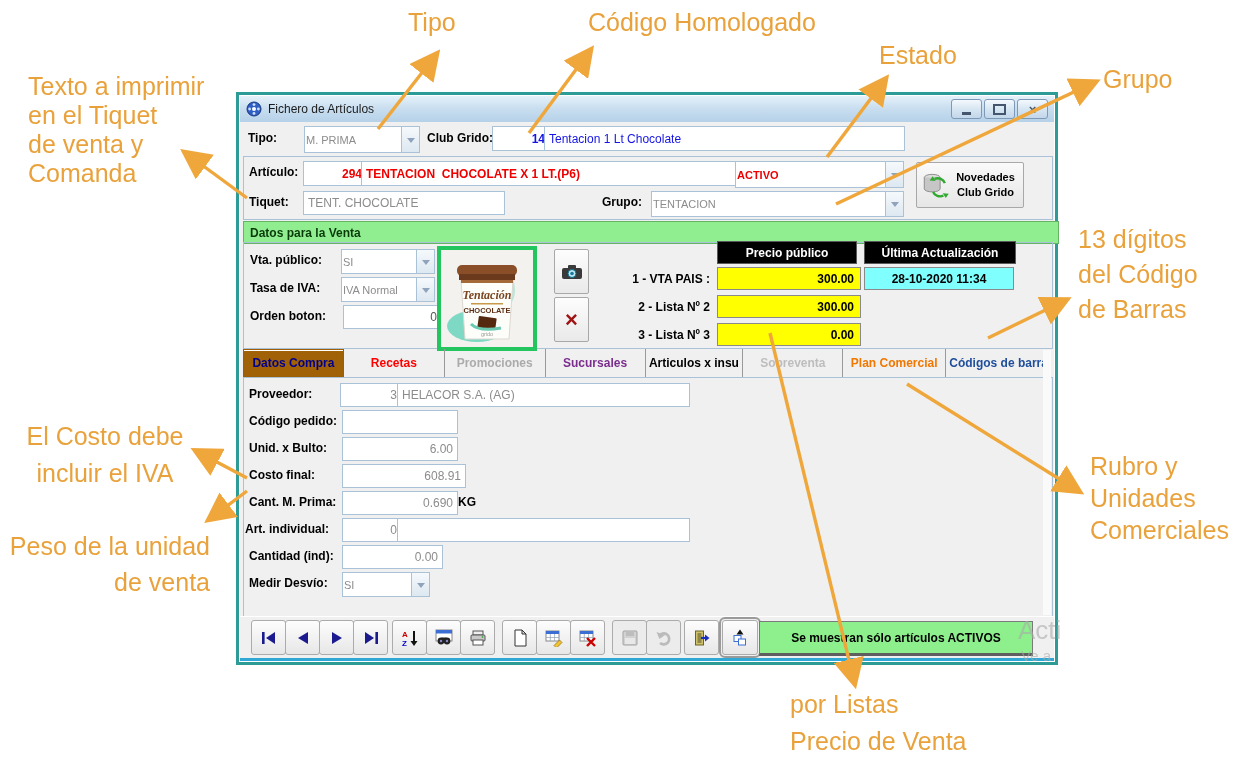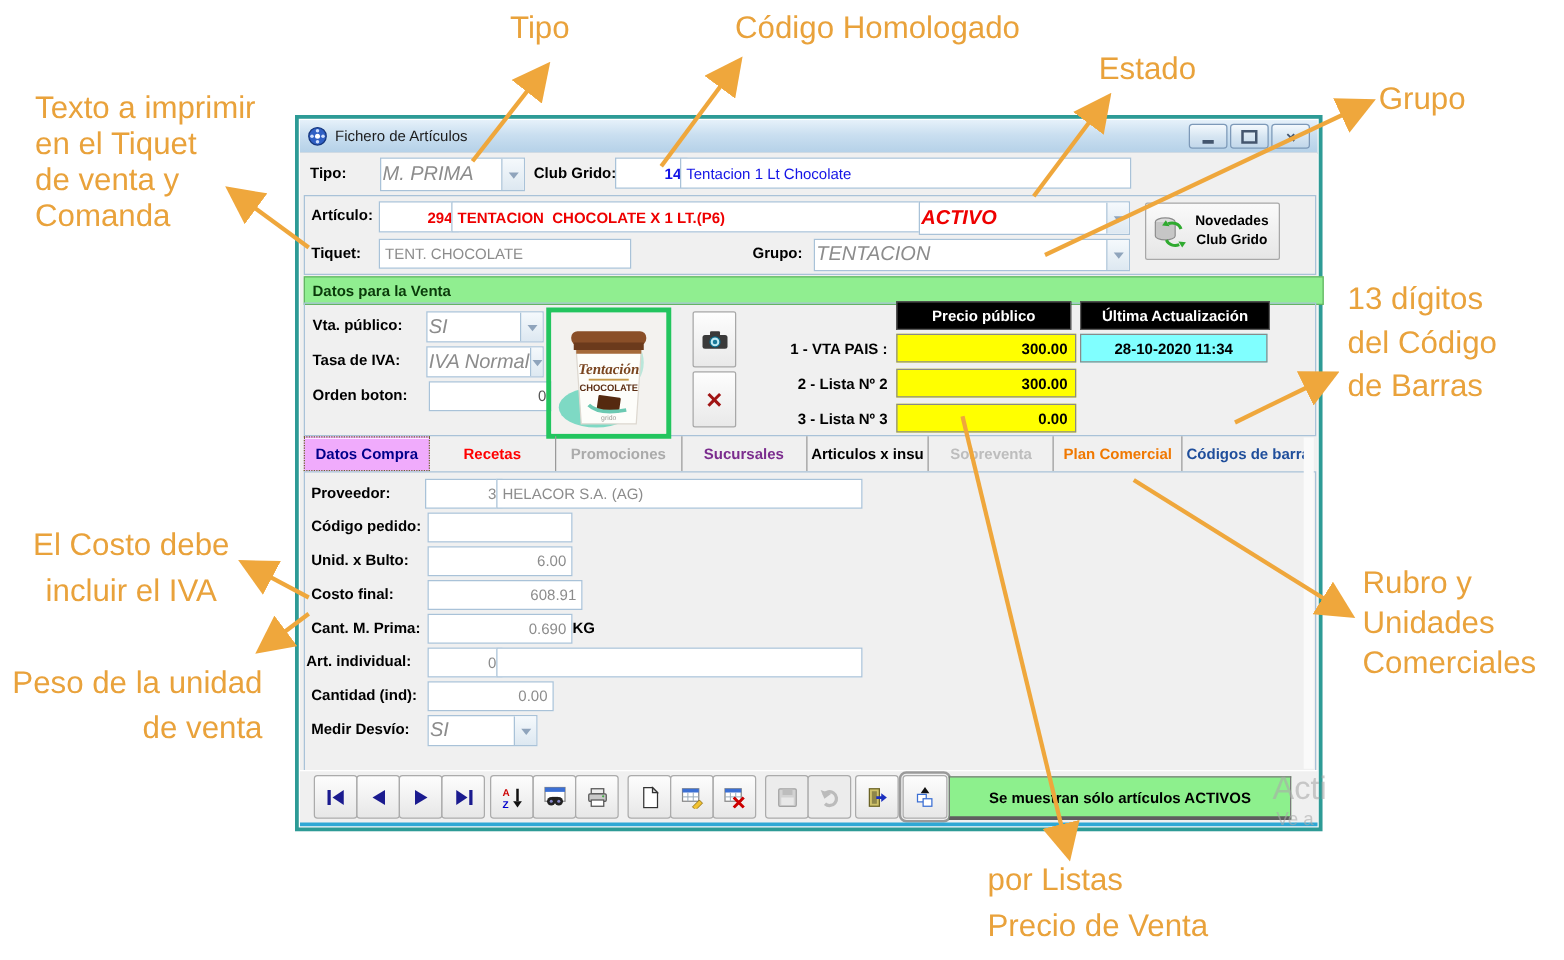--- a/index.html
+++ b/index.html
@@ -25,39 +25,39 @@
   .main{position:absolute;left:1px;top:27px;right:1px;bottom:1px;background:#F0F0F0;}
   
   .lbl{position:absolute;font-size:12px;font-weight:bold;color:#000;white-space:nowrap;}
   .box{position:absolute;background:#fff;border:1px solid #A9C2D8;font-size:12px;color:#8C8C8C;
        display:flex;align-items:center;padding:0 4px;overflow:hidden;white-space:pre;}
   .box.right{justify-content:flex-end;}
   .blue{color:#1414E6;font-weight:bold;}
   .bluetxt{color:#1414E6;font-weight:normal;}
   .redtxt{color:#EE0000;font-weight:bold;}
   .combo{position:absolute;background:#fff;border:1px solid #A9C2D8;display:flex;overflow:hidden;}
-  .combo .val{flex:1;font-size:16px;color:#8C8C8C;display:flex;align-items:center;padding:0 1px;white-space:nowrap;font-style:italic;}
+  .combo .val{flex:1;font-size:11px;color:#8C8C8C;display:flex;align-items:center;padding:0 1px;white-space:nowrap;}
   .combo .btn{width:17px;background:linear-gradient(#f5f9fc,#dde8f1);border-left:1px solid #A9C2D8;
               display:flex;align-items:center;justify-content:center;}
   .tri{width:0;height:0;border:4px solid transparent;border-top:5px solid #8fa4bc;margin-top:5px;}
   .panel{position:absolute;border:1px solid #A9C2D8;}
   .gheader{position:absolute;background:#90EE90;border:1px solid #63b463;display:flex;align-items:center;
            font-size:12px;font-weight:bold;color:#0a3a0a;padding-left:6px;}
   .phdr{position:absolute;background:#000;color:#fff;font-size:12px;font-weight:bold;
         display:flex;align-items:center;justify-content:center;border:1px solid #5a5a5a;}
   .ycell{position:absolute;background:#FFFF00;border:1px solid #8a8a8a;font-size:12px;font-weight:bold;color:#000;
          display:flex;align-items:center;justify-content:flex-end;padding-right:6px;}
   .ccell{position:absolute;background:#80FFFF;border:1px solid #8a8a8a;font-size:12px;font-weight:bold;color:#000;
          display:flex;align-items:center;justify-content:center;}
   .plbl{position:absolute;font-size:12px;font-weight:bold;color:#000;text-align:right;}
   
   .tabbar{position:absolute;display:flex;height:28px;align-items:stretch;}
   .tab{display:flex;align-items:center;justify-content:center;font-size:12px;font-weight:bold;
        border-right:1px solid #9a9a9a;white-space:nowrap;}
-  .tab.selected{border:1px dotted #6b6b2a;background:#f0abfc;box-shadow:0 1px 0 #fff inset;}
+  .tab.selected{border:1px dotted #6b6b2a;background:#a16207;box-shadow:0 1px 0 #fff inset;}
   
   .sqbtn{position:absolute;background:linear-gradient(#fdfdfd,#e9e9e9);border:1px solid #a8a8a8;
          border-radius:2px;display:flex;align-items:center;justify-content:center;}
   .tbtn{position:absolute;width:33px;height:33px;background:linear-gradient(#fdfdfd,#e7e7e7);
         border:1px solid #ababab;border-radius:3px;display:flex;align-items:center;justify-content:center;}
   .tbtn.disabled{background:#ececec;}
   .tbtn.framed{outline:2px solid #9a9a9a;outline-offset:1px;}
   .statusbar{position:absolute;background:#8DF08D;border:1px solid #7a7a7a;border-bottom:3px solid #5f5f5f;
              display:flex;align-items:center;justify-content:center;font-size:12px;font-weight:bold;color:#000;}
   .cyline{position:absolute;left:0;right:0;bottom:0;height:3px;background:#2FA8D5;}

